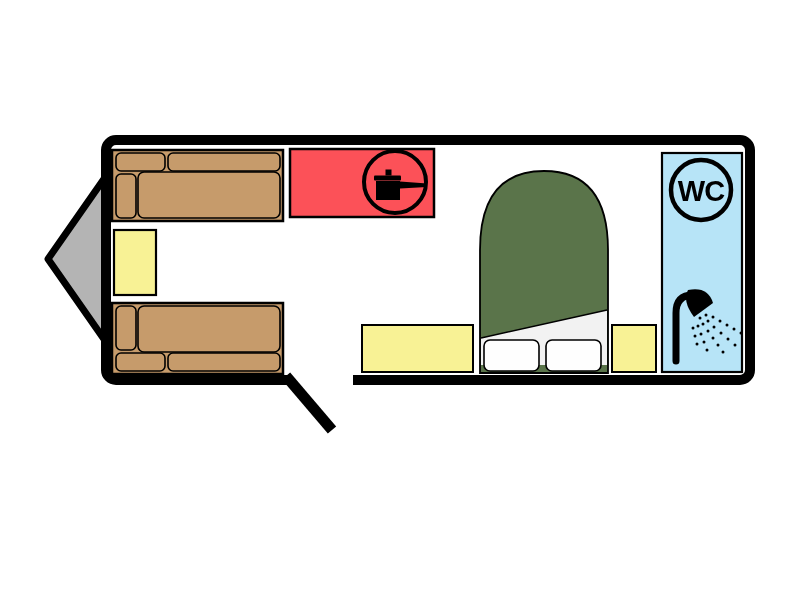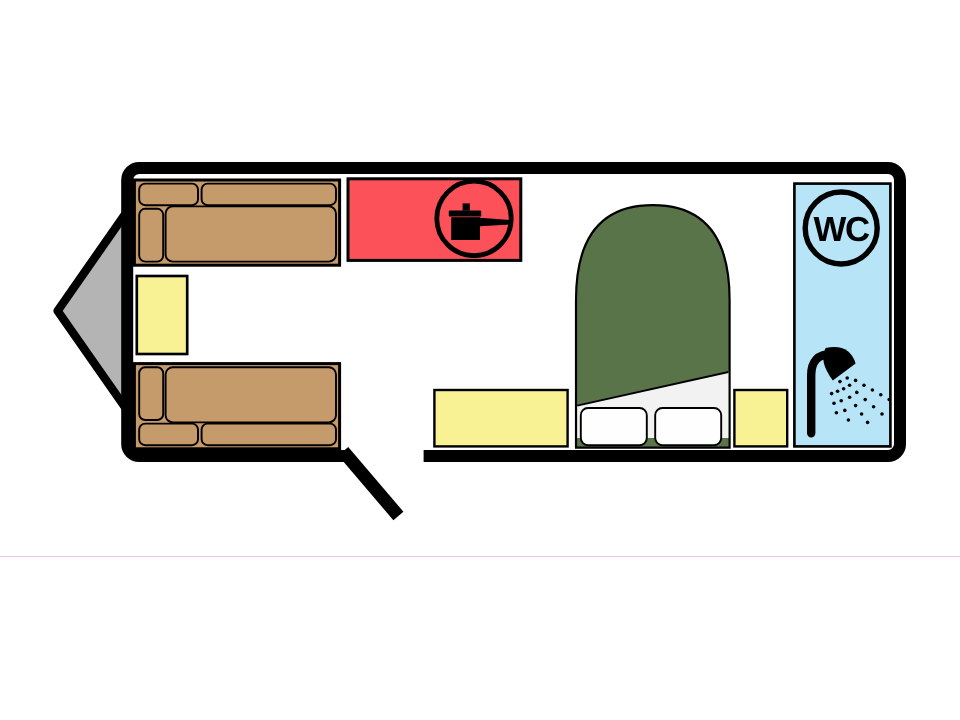--- a/index.html
+++ b/index.html
@@ -1,16 +1,16 @@
 <!DOCTYPE html>
 <html><head>
 <meta charset="utf-8">
 <style>
   html,body{margin:0;padding:0;background:#fff;}
-  .stage{width:800px;height:464px;position:relative;overflow:hidden;background:#a21caf;}
+  .stage{width:800px;height:524px;position:relative;overflow:hidden;background:#c2410c;}
   svg{display:block;}
   text.wc{font-family:"Liberation Sans","DejaVu Sans",sans-serif;font-weight:bold;font-size:29px;letter-spacing:-1px;}
 </style>
 </head>
 <body>
 
 <div class="stage">
 <svg width="800" height="600" viewBox="0 0 800 600">
 
   <rect x="0" y="0" width="800" height="600" fill="#ffffff"></rect>

